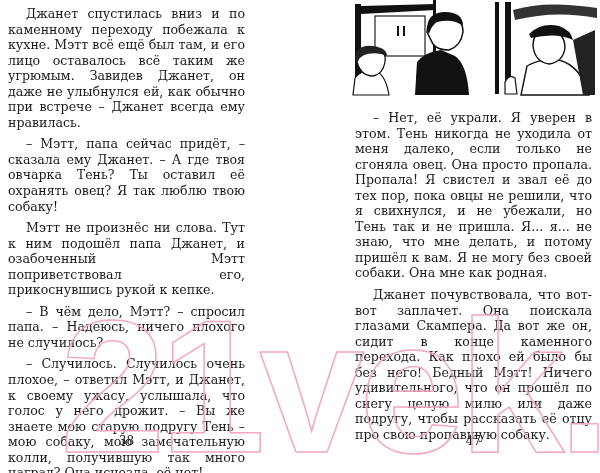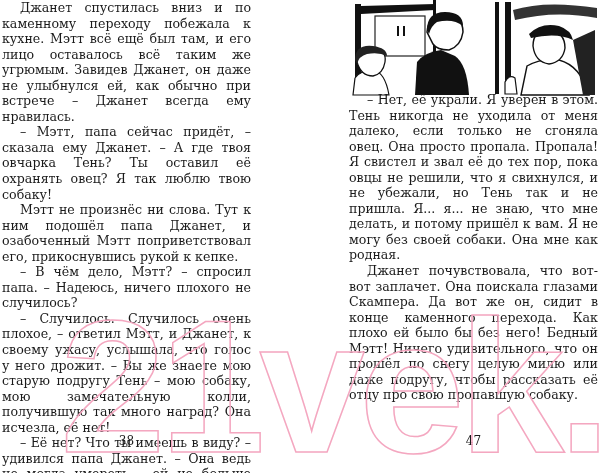--- a/index.html
+++ b/index.html
@@ -2,23 +2,23 @@
 <html><head>
 <meta charset="utf-8">
 <style>
   html, body { margin:0; padding:0; }
   body { width:600px; height:473px; background:#ffffff; position:relative; overflow:hidden;
          font-family:"DejaVu Serif", "Liberation Serif", serif; color:#1a1a1a; }
   .page { position:absolute; top:0; }
   .page-left { left:2px; width:249px; }
   .page-right { left:349px; width:249px; }
   .text { font-size:12.6px; line-height:15.55px; text-align:justify; text-align-last:auto; }
-  .text p { margin:0; text-indent:18px; hyphens:manual; }
+  .text p { margin:6px; text-indent:18px; hyphens:manual; }
   .page-left .text { position:absolute; top:0; left:0; width:249px; }
-  .page-right .text { position:absolute; top:92px; left:0; width:249px; }
+  .page-right .text { position:absolute; top:104px; left:0; width:249px; }
   .pnum { position:absolute; top:434px; font-size:12px; width:249px; text-align:center; }
   .illustration { position:absolute; left:345px; top:0; width:255px; height:98px; }
   .watermark { position:absolute; left:0; top:0; width:600px; height:473px; pointer-events:none; }
 </style>
 </head>
 <body>
 
 <div class="page page-left">
   <div class="text">
     <p>Джанет спустилась вниз и по каменному переходу побежала к кухне. Мэтт всё ещё был там, и его лицо оставалось всё таким же угрюмым. Завидев Джанет, он даже не улыбнулся ей, как обычно при встрече – Джанет всегда ему нравилась.</p>

